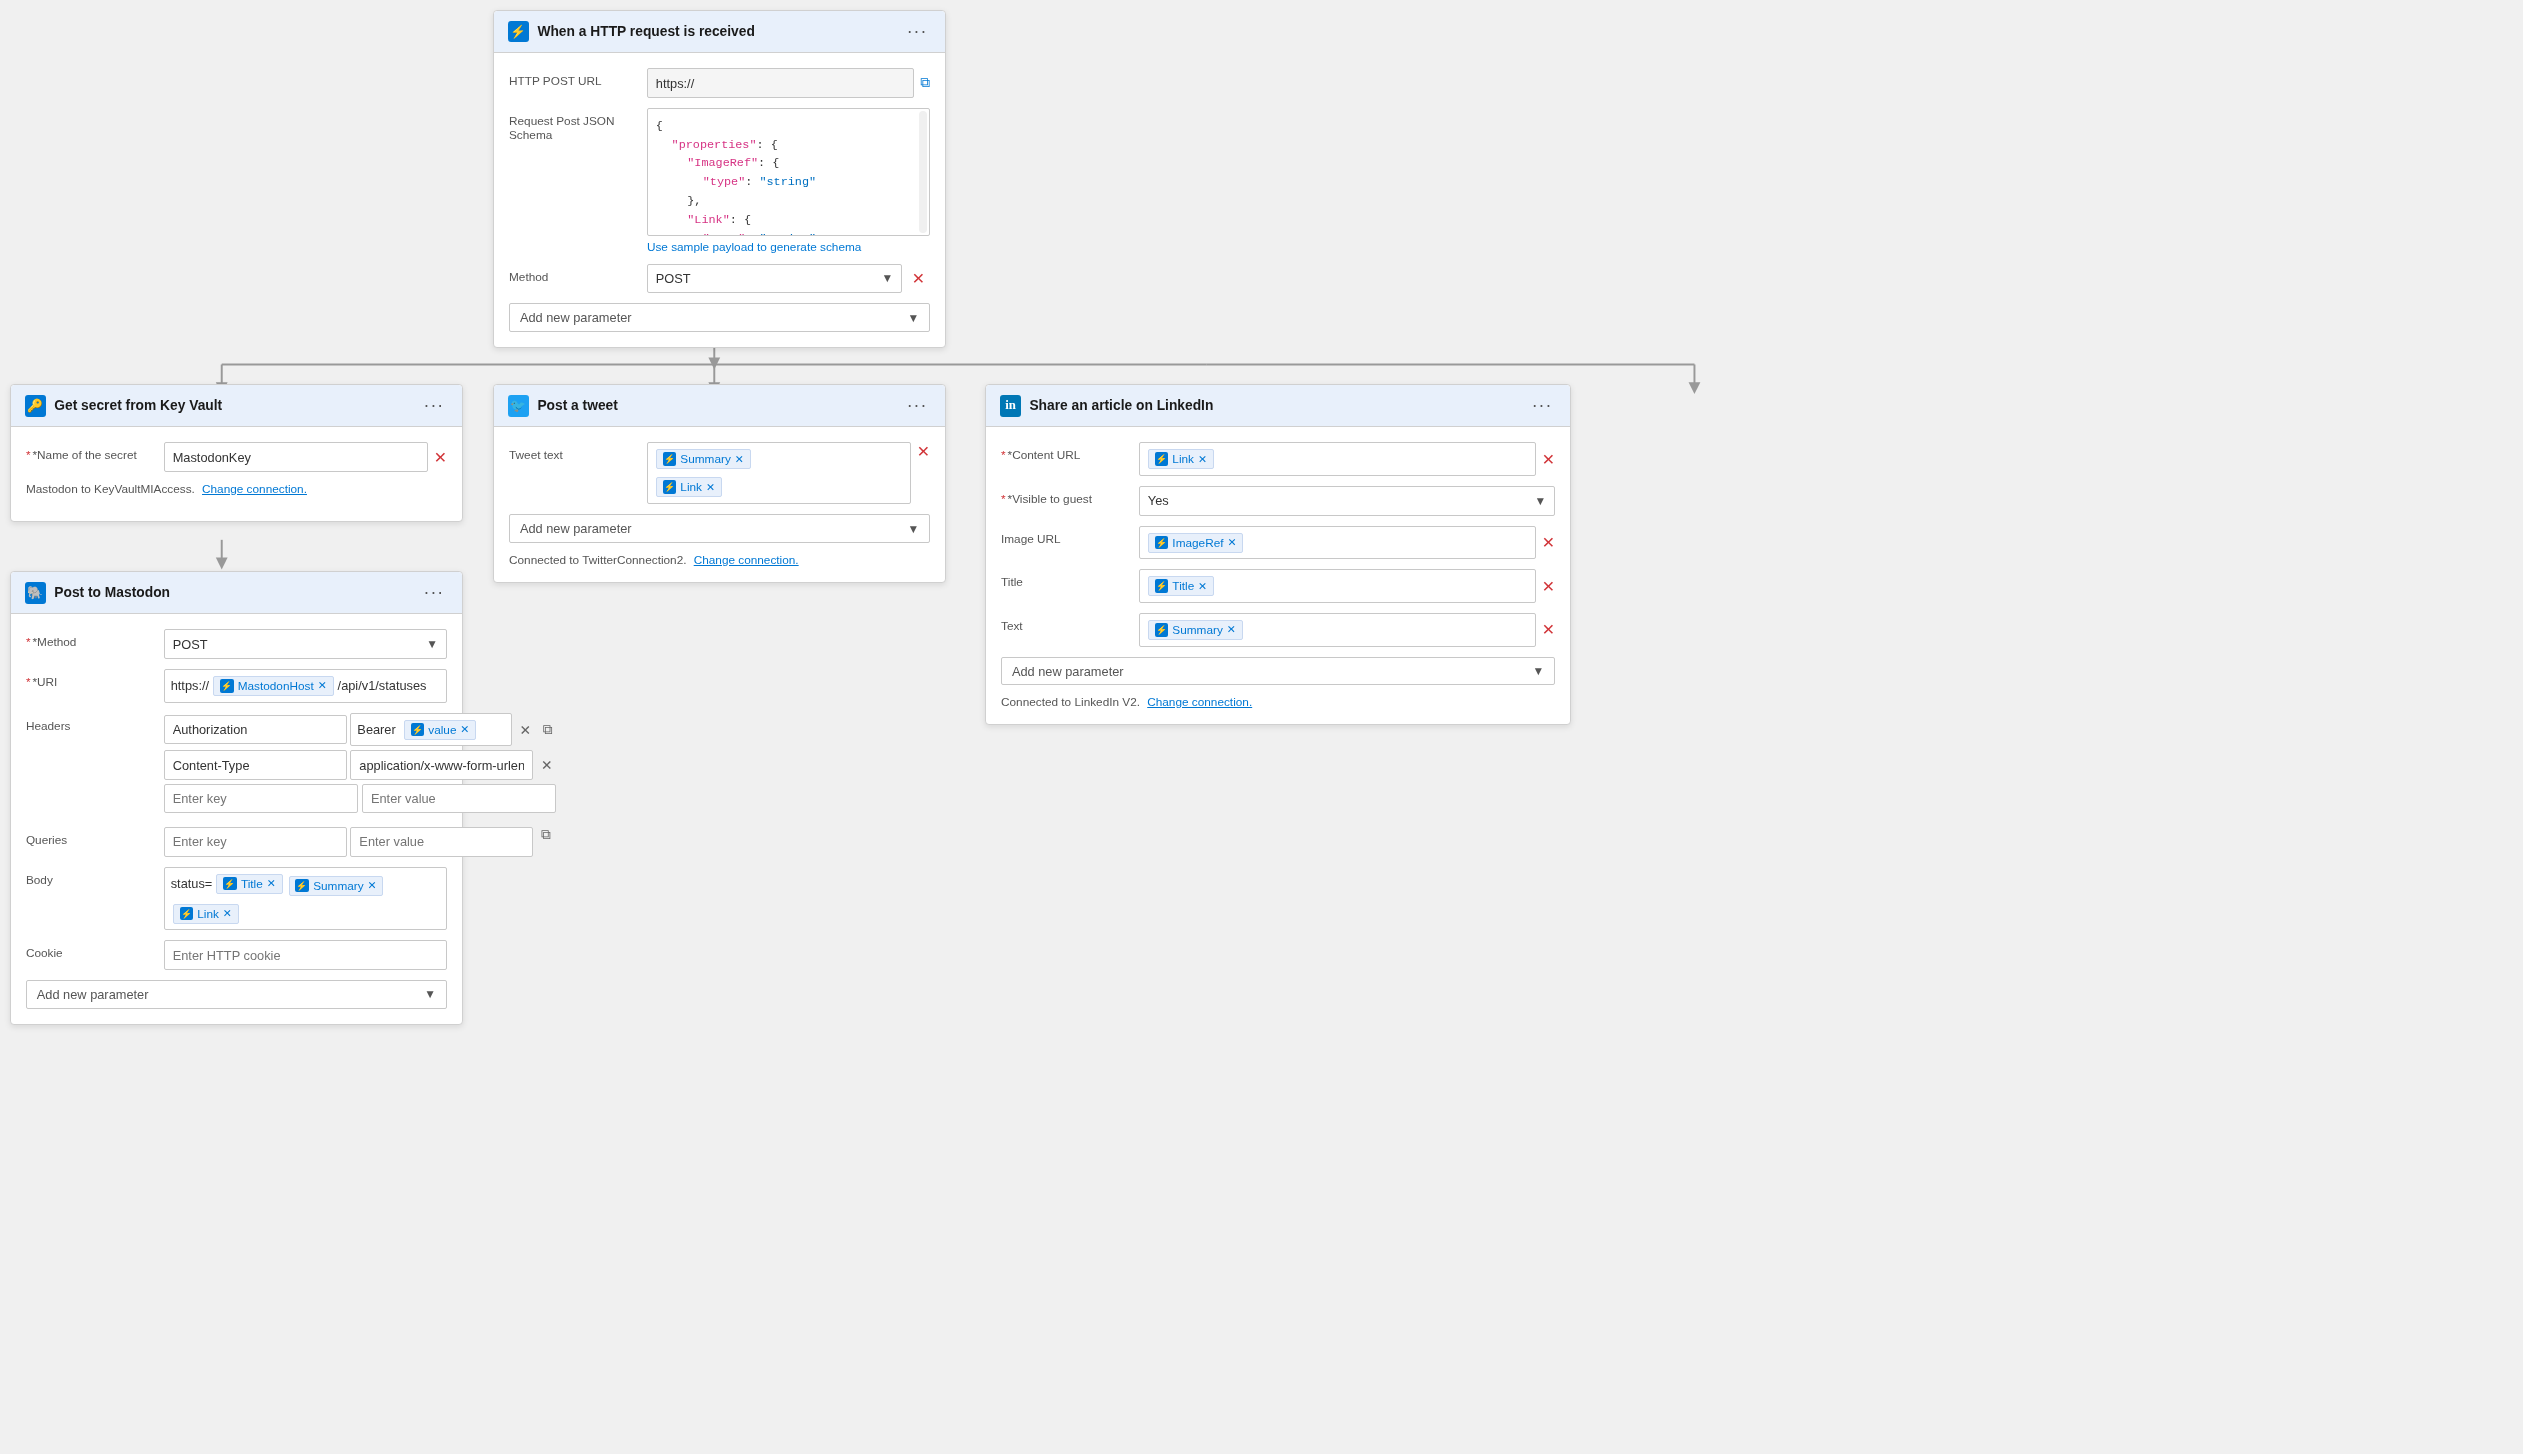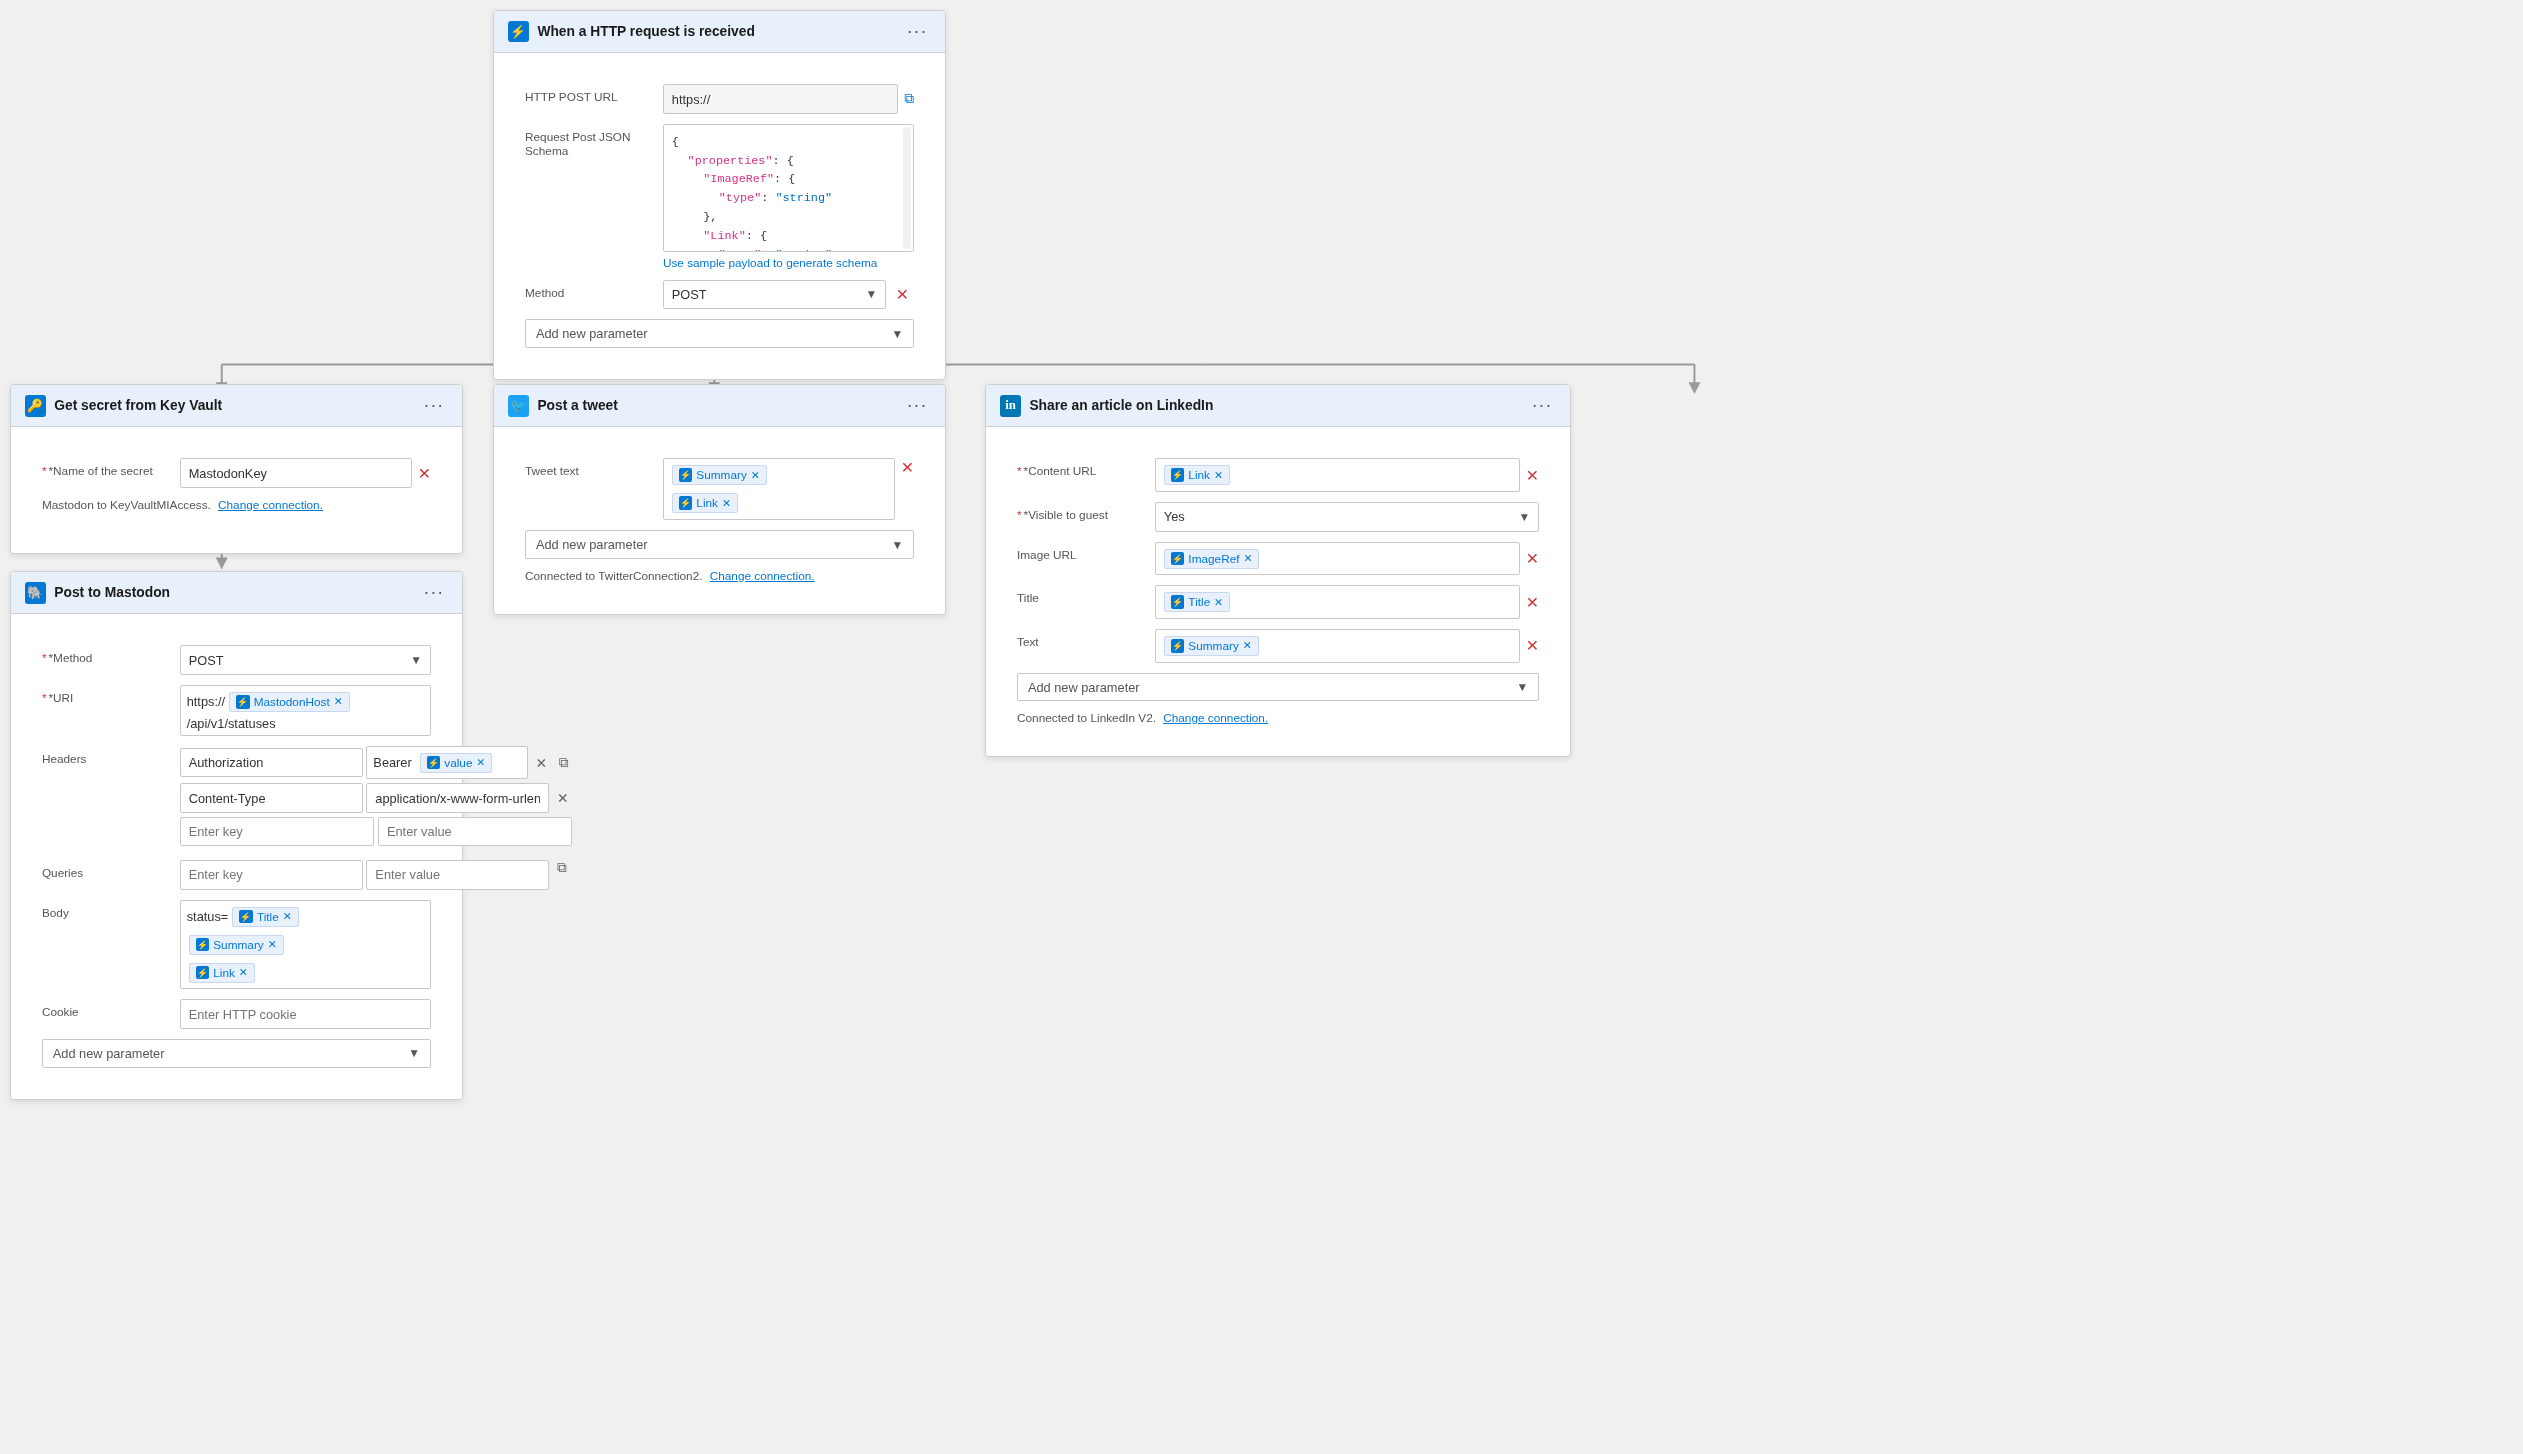--- a/index.html
+++ b/index.html
@@ -40,21 +40,21 @@
     }
 
     .card-header-title {
       flex: 1;
       font-weight: 600;
       font-size: 13.8px;
       color: #1a1a1a;
     }
 
     .card-body {
-      padding: 31px;
+      padding: 15px;
     }
 
     .card-icon {
       width: 21.7px;
       height: 21.7px;
       border-radius: 3px;
       display: flex;
       align-items: center;
       justify-content: center;
       font-size: 12.8px;
@@ -435,21 +435,21 @@
         <div class="form-label">Queries</div>
         <div style="flex:1; display:flex; gap:3.9px;">
           <input class="form-input" style="flex: 1 1 0%; width: auto; color: rgb(170, 170, 170);" placeholder="Enter key">
           <input class="form-input" style="flex: 1 1 0%; width: auto; color: rgb(170, 170, 170);" placeholder="Enter value">
           <span class="icon-delete">⧉</span>
         </div>
       </div>
 
       <div class="form-row">
         <div class="form-label">Body</div>
-        <div class="token-input-area" style="flex-direction:column; align-items:flex-start;">
+        <div class="token-input-area" style="flex-direction:row; align-items:flex-start;">
           <div style="display:flex; align-items:center; flex-wrap:wrap; gap:2px;">
             <span style="font-size:12.8px; color:#333;">status=</span>
             <span class="tag-chip">
               <span class="chip-icon">⚡</span>
               <span>Title</span>
               <span class="chip-x">✕</span>
             </span>
           </div>
           <div style="display:flex; align-items:center; gap:2px; margin-top:2px;">
             <span class="tag-chip">

